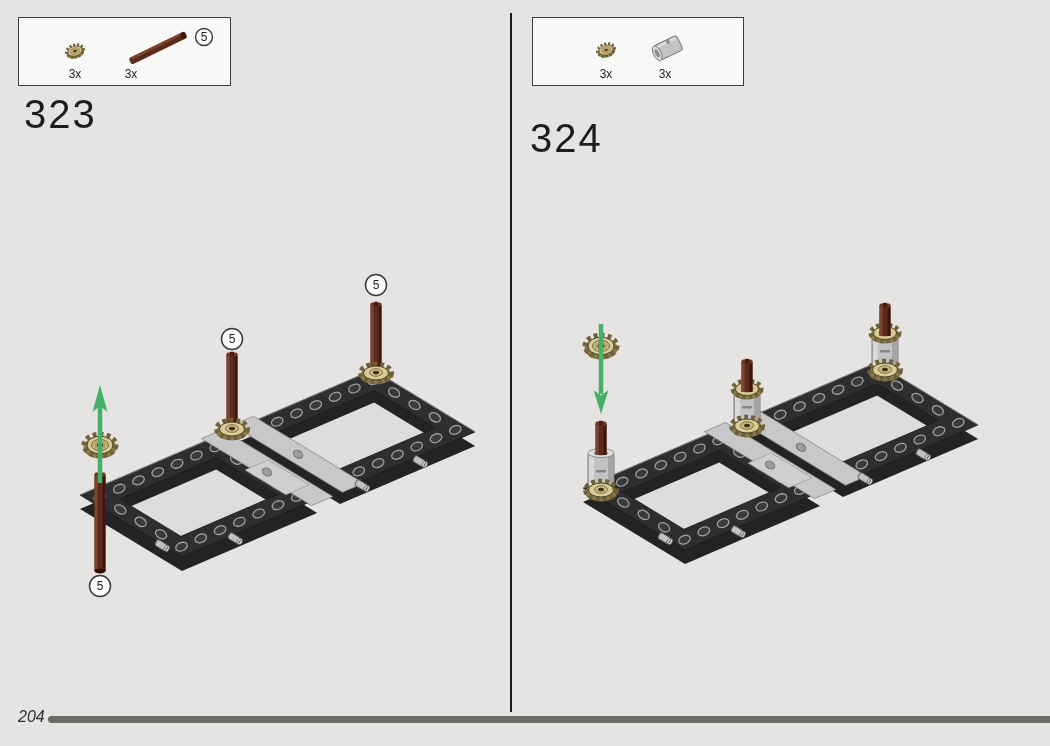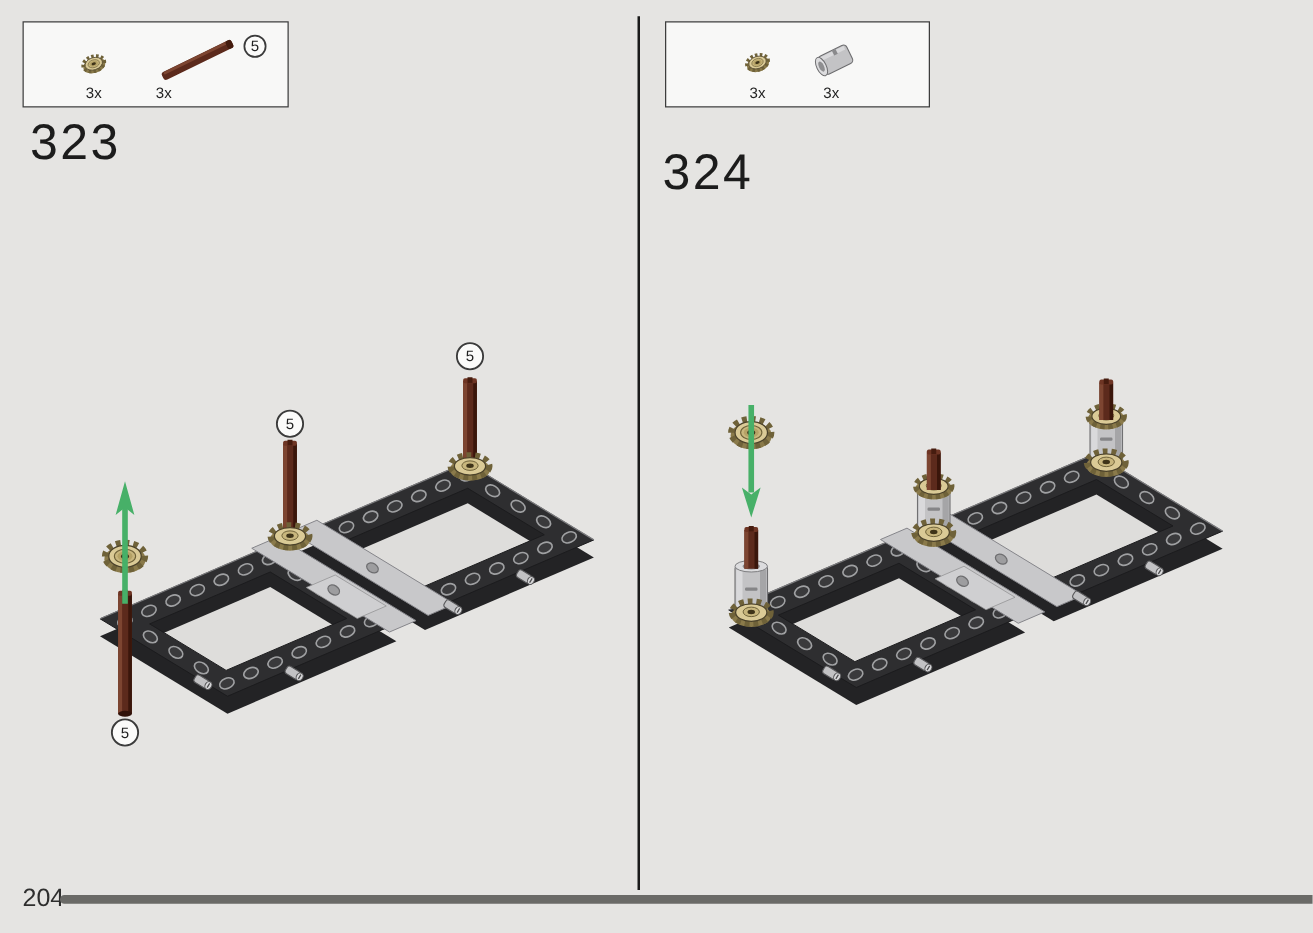--- a/index.html
+++ b/index.html
@@ -25,21 +25,21 @@
   #step-323{left:24px;top:94px;}
   #step-324{left:18px;top:94px;margin-top:24px;}
   .diagram{position:absolute;}
   #diagram-323{left:50px;top:265px;}
   #diagram-324{left:43px;top:280px;}
   #divider{
     position:absolute;left:510px;top:13px;width:2px;height:699px;
     background:#1A1A1A;
   }
   #page-number{
-    position:absolute;left:18px;top:708px;font-size:20px;color:#2E2E2E;
+    position:absolute;left:18px;top:708px;font-size:16px;color:#2E2E2E;font-style:italic;
   }
   #progress-bar{
     position:absolute;left:48px;right:0;top:716px;height:7px;
     background:#6A6A67;border-radius:4px 0 0 4px;
   }
   svg text{font-family:"Liberation Sans", sans-serif;}
   .qty{font-size:12px;fill:#222;}
   .badge-text{font-size:12px;fill:#222;}
 </style>
 </head>

